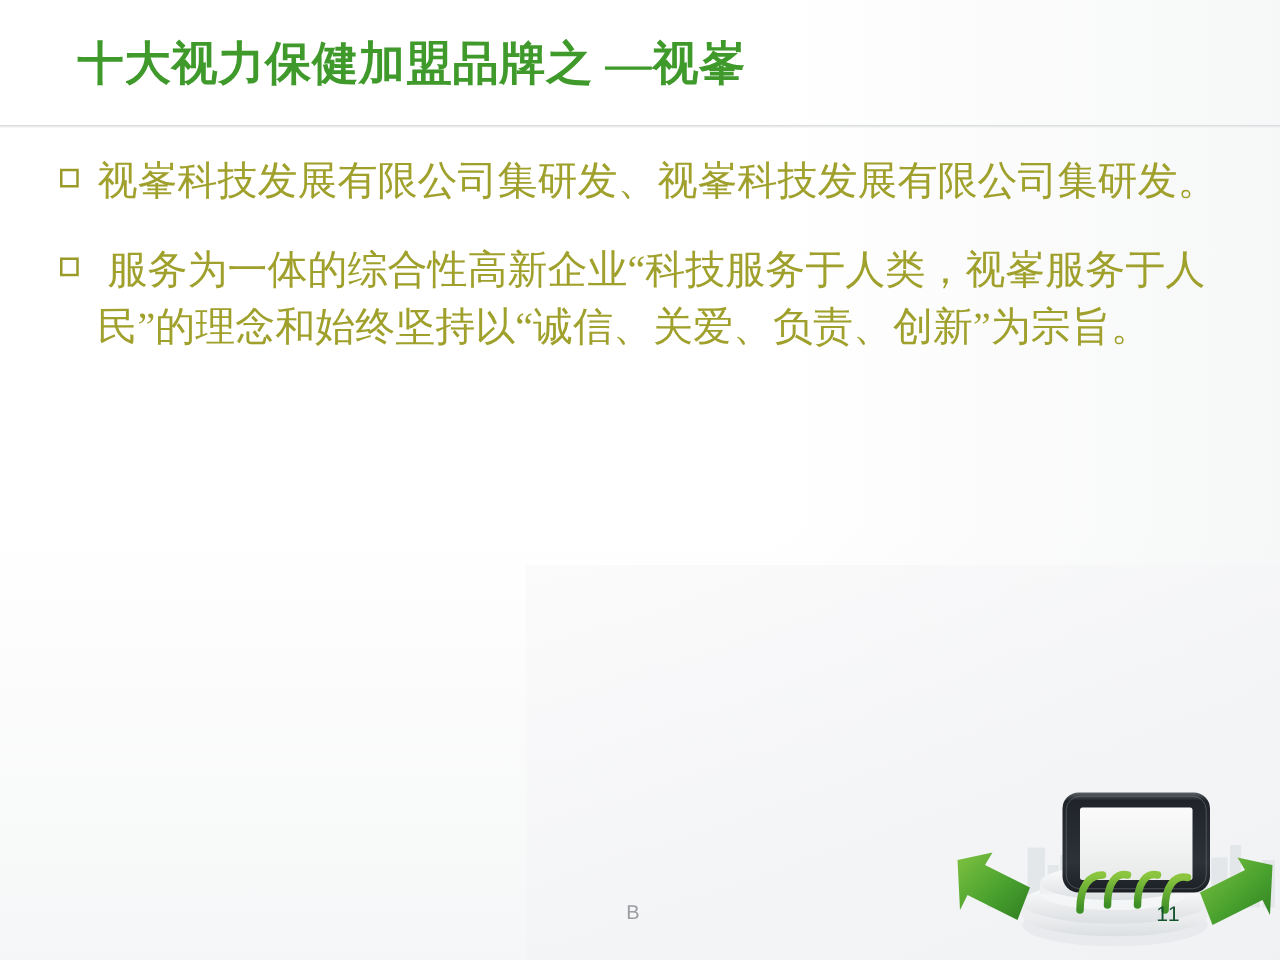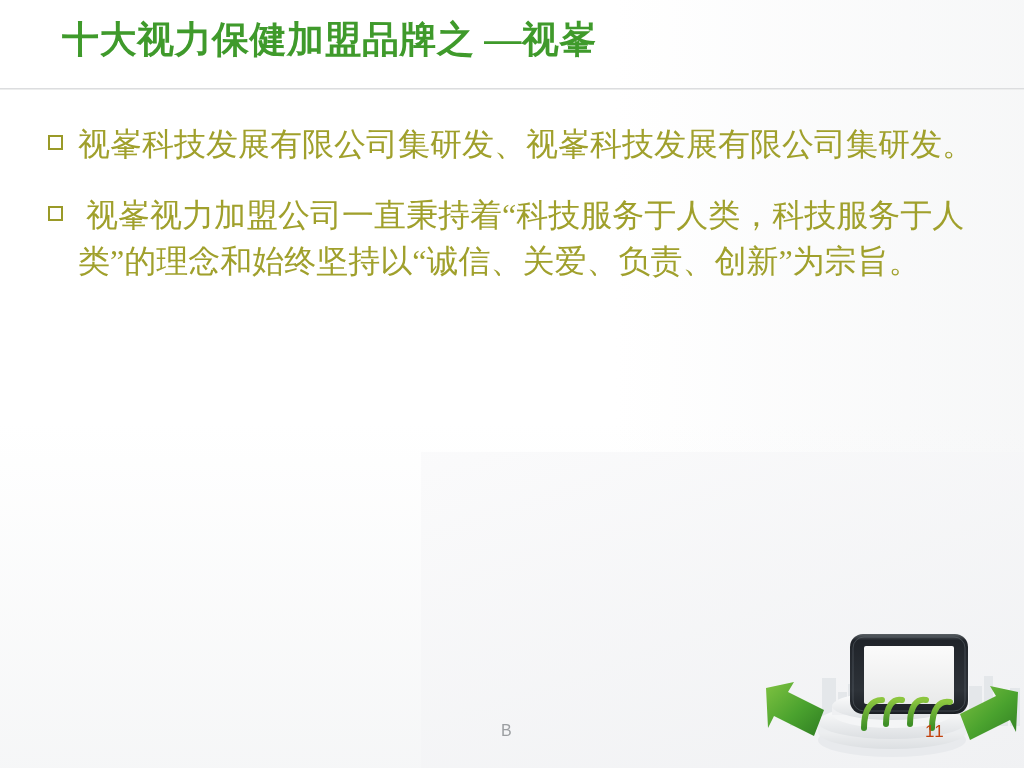--- a/index.html
+++ b/index.html
@@ -35,21 +35,21 @@
     width: 603px;
     height: 316px;
     background: linear-gradient(160deg, rgba(250,250,251,0.9) 0%, rgba(240,241,243,0.95) 100%);
     pointer-events: none;
   }
 
   
   .title-block {
     position: absolute;
     left: 0;
-    top: 0;
+    top: 12px;
     width: 949px;
     height: 89px;
     border-radius: 23px;
   }
   .slide-title {
     position: absolute;
     left: 62px;
     top: 17px;
     margin: 0;
     font-family: "Liberation Serif", "DejaVu Serif", serif;
@@ -122,21 +122,21 @@
     font-size: 16px;
     color: #9b9ea1;
     letter-spacing: 0.5px;
   }
   .page-number {
     position: absolute;
     left: 925px;
     top: 722px;
     font-family: "Liberation Sans", "DejaVu Sans", sans-serif;
     font-size: 17px;
-    color: #c2410c;
+    color: #14532d;
     letter-spacing: 1px;
   }
 </style>
 </head>
 <body>
 
 <div id="slide">
 
   <div class="bg-wash"></div>
   <div class="content-plate"></div>
@@ -148,21 +148,21 @@
 
   <div class="body-block">
 
     <div class="bullet-row">
       <span class="bullet-marker"></span>
       <span class="bullet-text">视峯科技发展有限公司集研发、视峯科技发展有限公司集研发。</span>
     </div>
 
     <div class="bullet-row">
       <span class="bullet-marker"></span>
-      <span class="bullet-text"> 视峯视力加盟公司一直秉持着“科技服务于人类，科技服务于人类”的理念和始终坚持以“诚信、关爱、负责、创新”为宗旨。</span>
+      <span class="bullet-text"> 服务为一体的综合性高新企业“科技服务于人类，视峯服务于人民”的理念和始终坚持以“诚信、关爱、负责、创新”为宗旨。</span>
     </div>
 
   </div>
 
   <div class="decoration">
     <svg width="264" height="156" viewBox="0 0 264 156" xmlns="http://www.w3.org/2000/svg">
       <defs>
         <linearGradient id="bezelGrad" x1="0" y1="0" x2="0" y2="1">
           <stop offset="0%" stop-color="#5b6166"></stop>
           <stop offset="8%" stop-color="#20242a"></stop>

